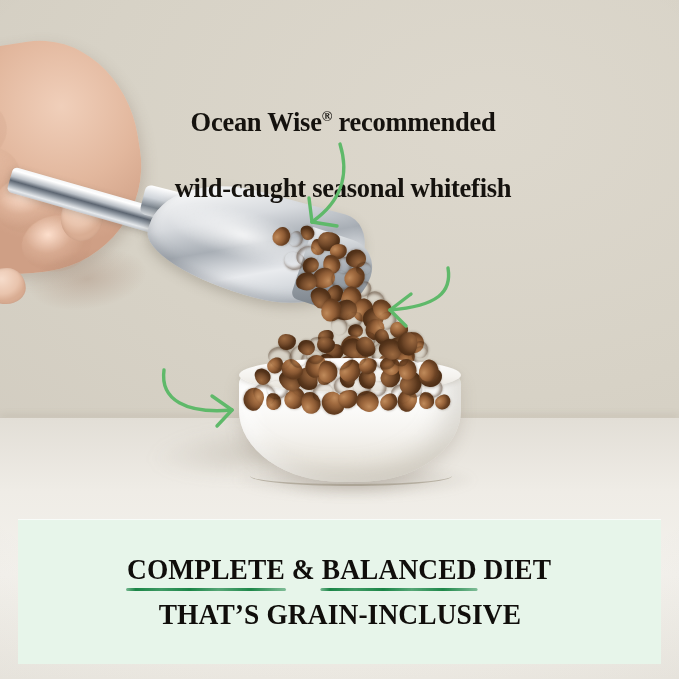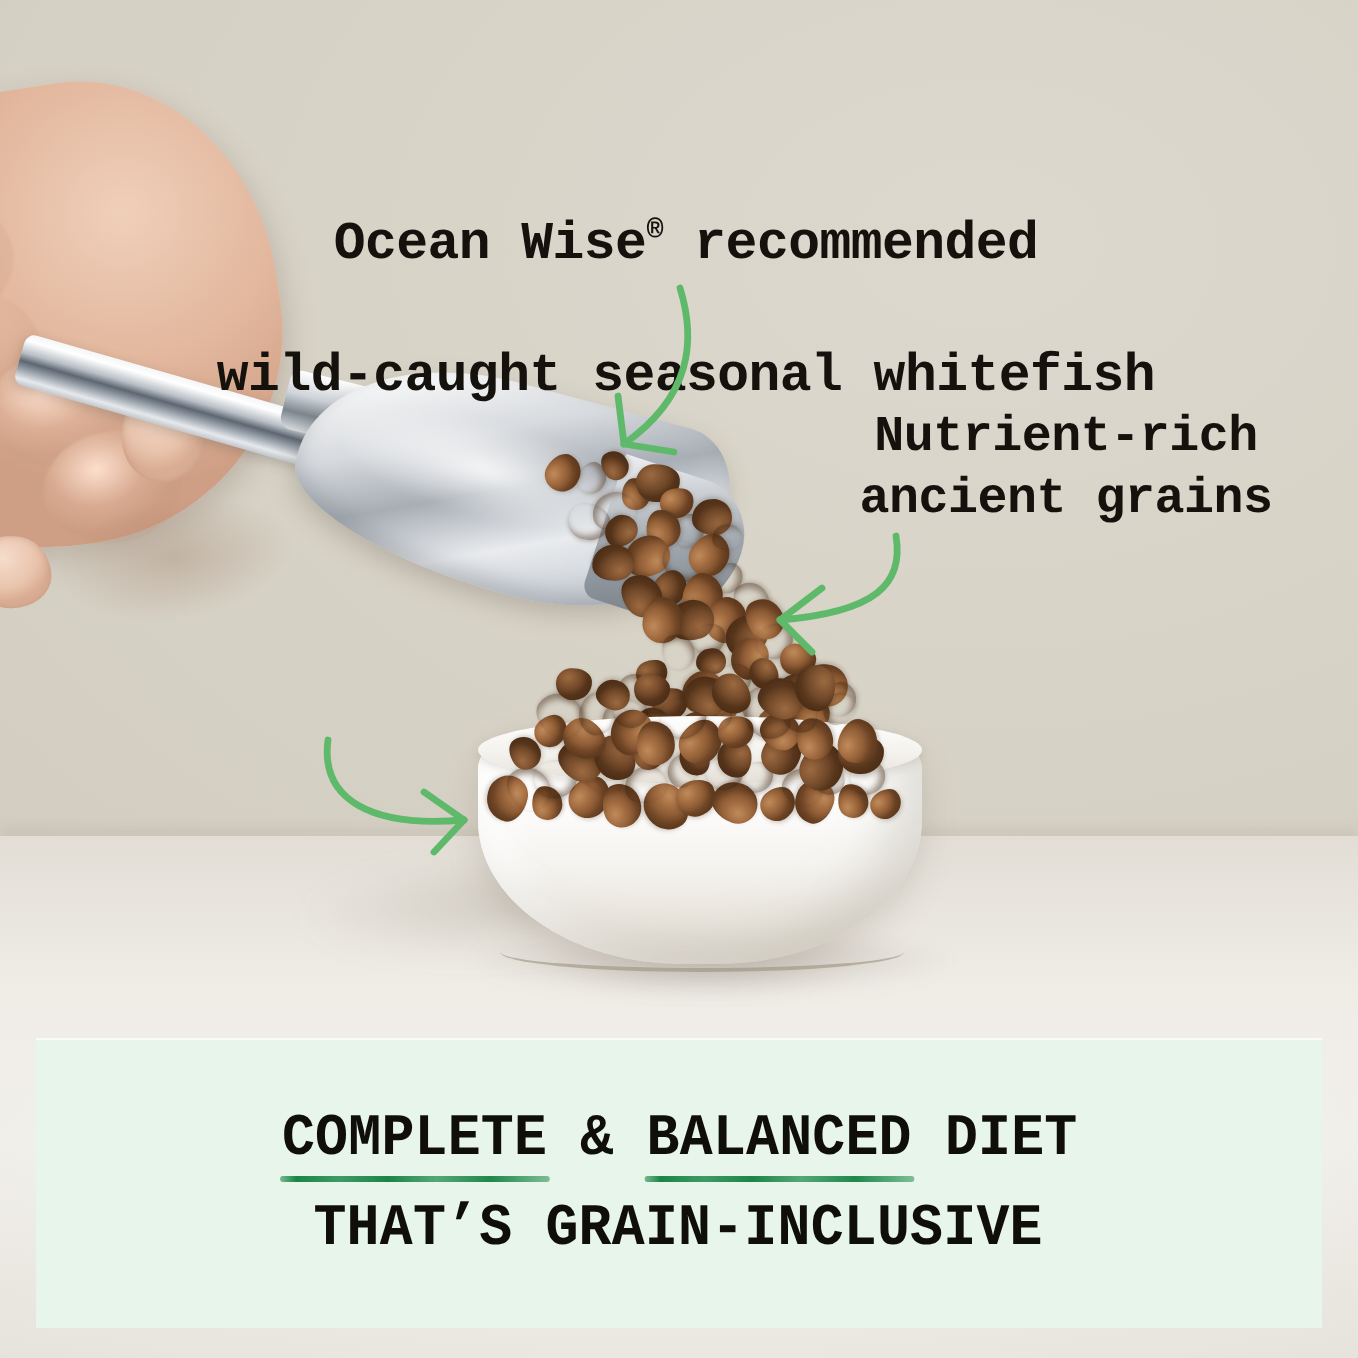--- a/index.html
+++ b/index.html
@@ -5,21 +5,21 @@
   html, body {
     margin: 0;
     padding: 0;
     background: #ffffff;
   }
   #stage {
     position: relative;
     width: 679px;
     height: 679px;
     overflow: hidden;
-    font-family: Liberation Mono, monospace;
+    font-family: Liberation Serif, serif;
     background: #d8d3c8;
     -webkit-font-smoothing: antialiased;
   }
 
   
   .photo-bg {
     position: absolute;
     left: 0; top: 0;
     width: 679px; height: 679px;
     background:
@@ -427,22 +427,20 @@
     </div>
   <div class="bowl-foot-line"></div>
 
   <div class="vignette"></div>
 
   <div class="anno" id="anno-ocean">
     <span><span>Ocean Wise</span><sup>®</sup><span> recommended</span></span><br>
     <span>wild-caught seasonal whitefish</span>
   </div>
 
-  <div class="anno" id="anno-nutrient">Nutrient-rich
-ancient grains</div>
 
 
   <svg class="arrow-svg" id="arrow-1" width="110" height="110" viewBox="0 0 110 110">
     <path d="M62 4 C 70 30, 68 58, 34 82" fill="none" stroke="#5fb96a" stroke-width="3.4" stroke-linecap="round"></path>
     <path d="M34 82 L 31 58" fill="none" stroke="#5fb96a" stroke-width="3.4" stroke-linecap="round"></path>
     <path d="M34 82 L 59 86" fill="none" stroke="#5fb96a" stroke-width="3.4" stroke-linecap="round"></path>
   </svg>
 
   <svg class="arrow-svg" id="arrow-2" width="112" height="90" viewBox="0 0 112 90">
     <path d="M80 10 C 84 34, 70 48, 22 52" fill="none" stroke="#5fb96a" stroke-width="3.4" stroke-linecap="round"></path>

